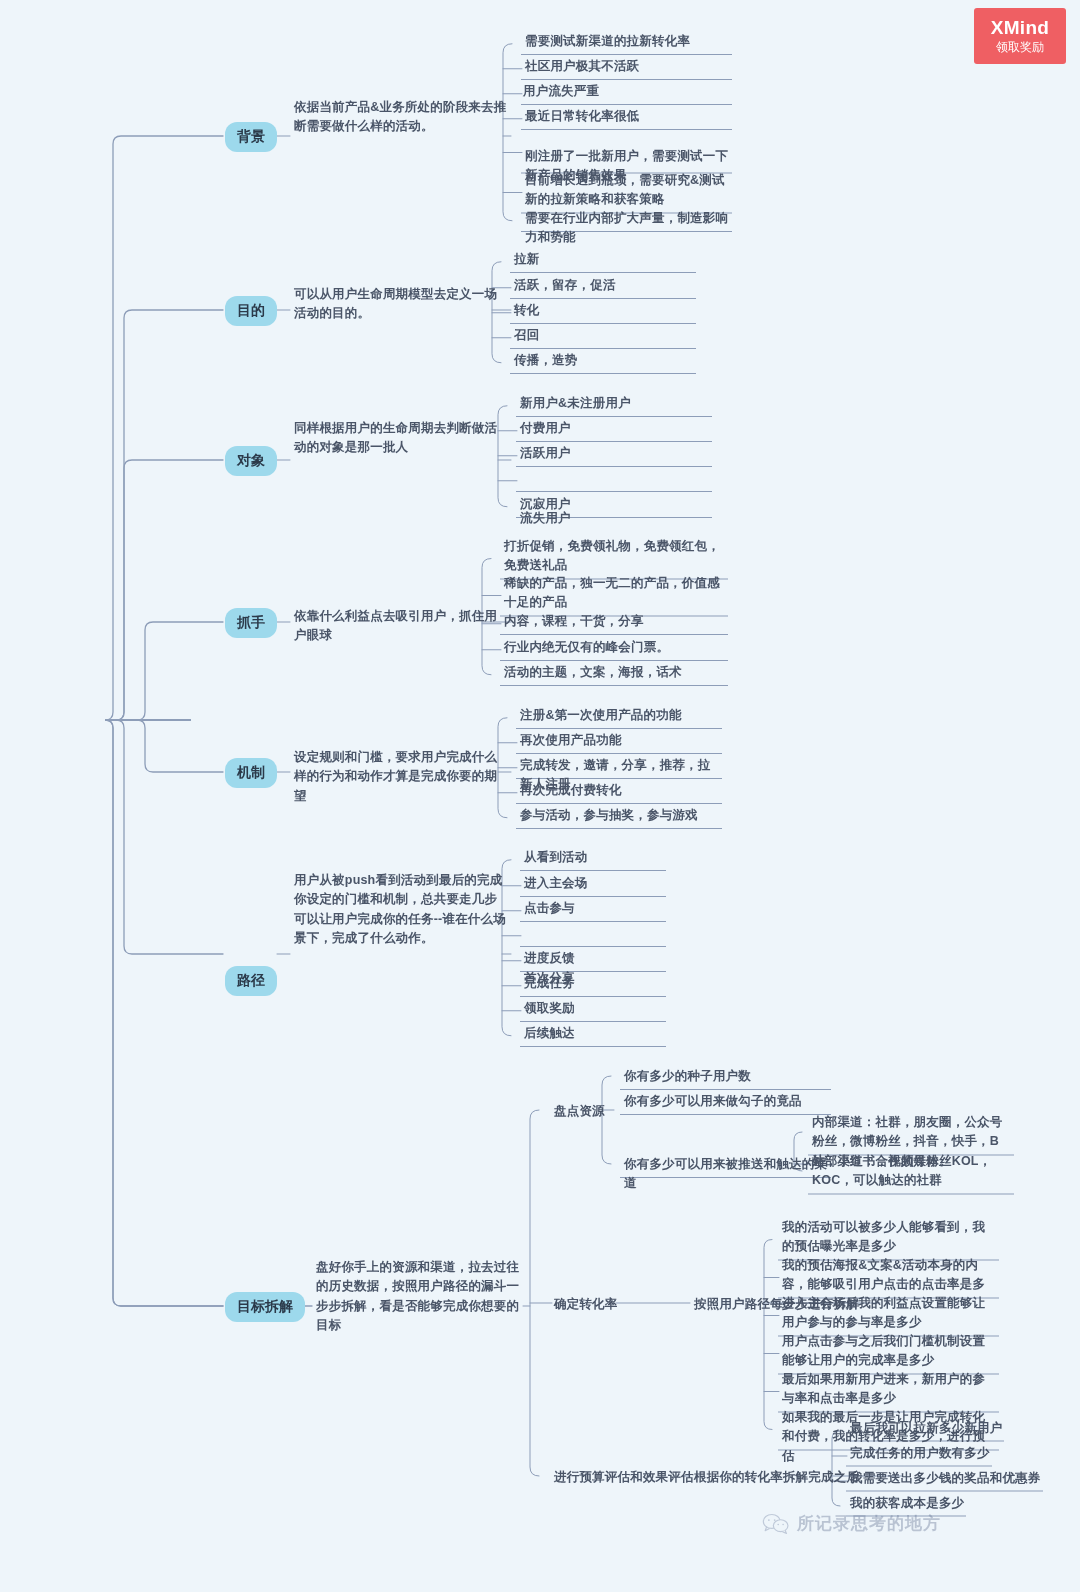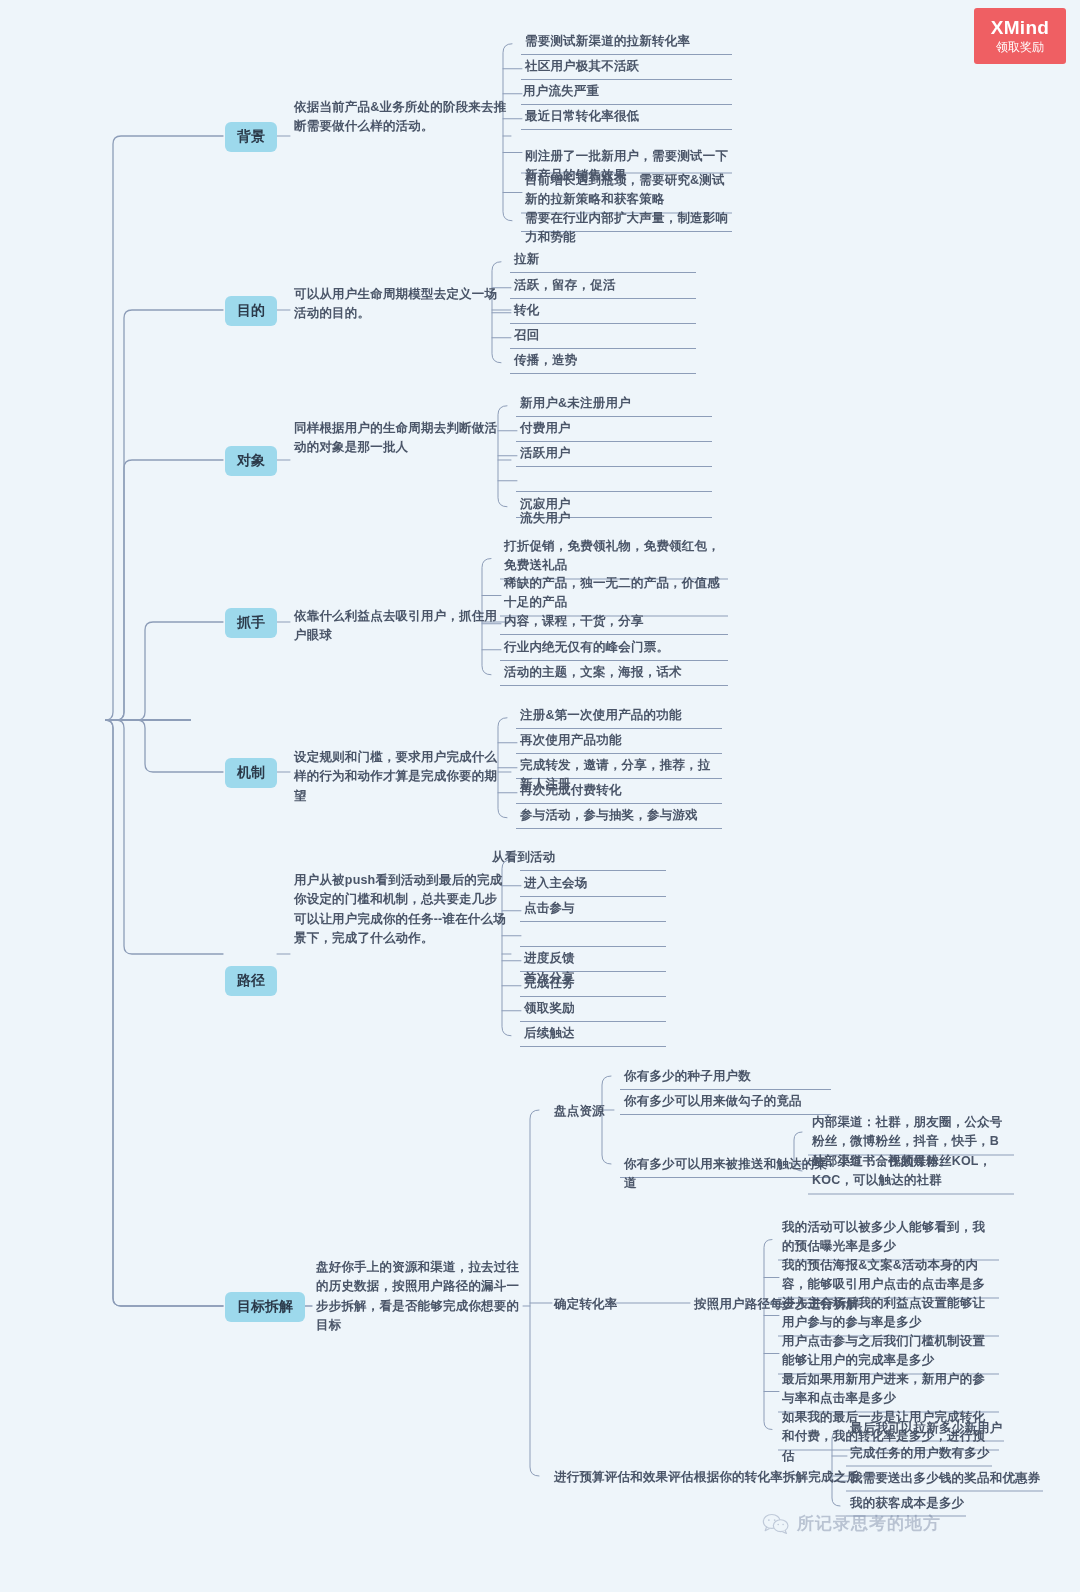--- a/index.html
+++ b/index.html
@@ -24,21 +24,21 @@
     letter-spacing:1px;
     padding:13px 18px;
     white-space:nowrap;
     box-shadow:0 1px 2px rgba(40,60,100,.18);
   }
   
   .pill{
     position:absolute;
     background:#9dd9ec;
     color:#2b3a4a;
-    border-radius:6px;
+    border-radius:12px;
     font-size:14px;
     font-weight:bold;
     padding:6px 12px;
     white-space:nowrap;
     text-align:center;
   }
   
   .tnode{
     position:absolute;
     color:#4a5568;
@@ -239,21 +239,21 @@
       <div class="tnode" style="left: 504px; top: 663px; width: 222px;">活动的主题，文案，海报，话术</div>
       <div class="pill" style="left: 225px; top: 758px;">机制</div>
       <div class="tnode" style="left: 294px; top: 748px; width: 215px;">设定规则和门槛，要求用户完成什么样的行为和动作才算是完成你要的期望</div>
       <div class="tnode" style="left: 520px; top: 706px; width: 200px;">注册&amp;第一次使用产品的功能</div>
       <div class="tnode" style="left: 520px; top: 731px; width: 200px;">再次使用产品功能</div>
       <div class="tnode" style="left: 520px; top: 756px; width: 200px;">完成转发，邀请，分享，推荐，拉新人注册</div>
       <div class="tnode" style="left: 520px; top: 781px; width: 200px;">再次完成付费转化</div>
       <div class="tnode" style="left: 520px; top: 806px; width: 200px;">参与活动，参与抽奖，参与游戏</div>
       <div class="pill" style="left: 225px; top: 940px; margin-top: 26px;">路径</div>
       <div class="tnode" style="left: 294px; top: 871px; width: 215px;">用户从被push看到活动到最后的完成你设定的门槛和机制，总共要走几步可以让用户完成你的任务--谁在什么场景下，完成了什么动作。</div>
-      <div class="tnode" style="left: 492px; top: 848px; width: 140px;">从看到活动</div>
+      <div class="tnode" style="left: 524px; top: 848px; width: 140px;">从看到活动</div>
       <div class="tnode" style="left: 524px; top: 874px; width: 140px;">进入主会场</div>
       <div class="tnode" style="left: 524px; top: 899px; width: 140px;">点击参与</div>
       <div class="tnode" style="left: 524px; top: 924px; width: 140px; margin-top: 45px;">首次分享</div>
       <div class="tnode" style="left: 524px; top: 949px; width: 140px;">进度反馈</div>
       <div class="tnode" style="left: 524px; top: 974px; width: 140px;">完成任务</div>
       <div class="tnode" style="left: 524px; top: 999px; width: 140px;">领取奖励</div>
       <div class="tnode" style="left: 524px; top: 1024px; width: 140px;">后续触达</div>
       <div class="pill" style="left: 225px; top: 1292px;">目标拆解</div>
       <div class="tnode" style="left: 316px; top: 1258px; width: 205px;">盘好你手上的资源和渠道，拉去过往的历史数据，按照用户路径的漏斗一步步拆解，看是否能够完成你想要的目标</div>
       <div class="tnode nw" style="left: 554px; top: 1102px;">盘点资源</div>

